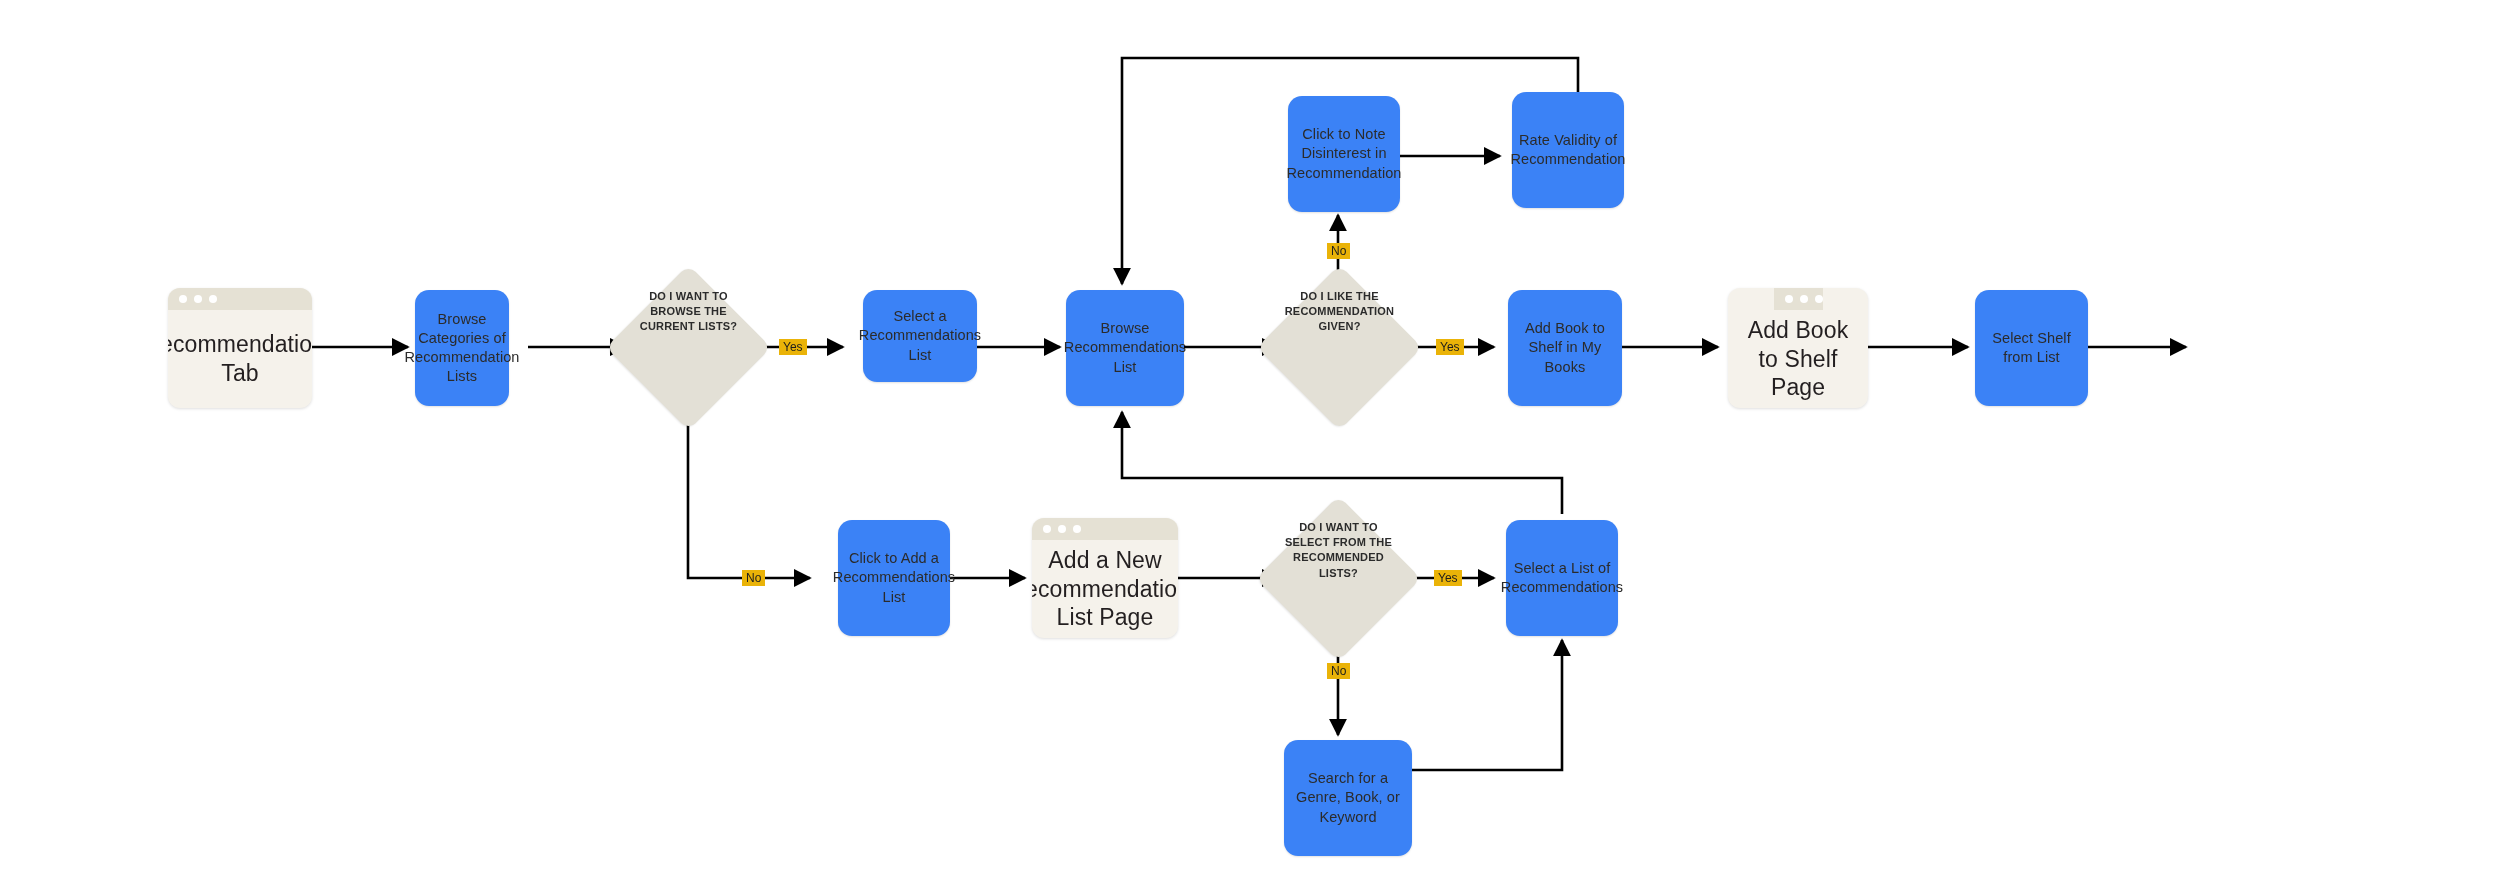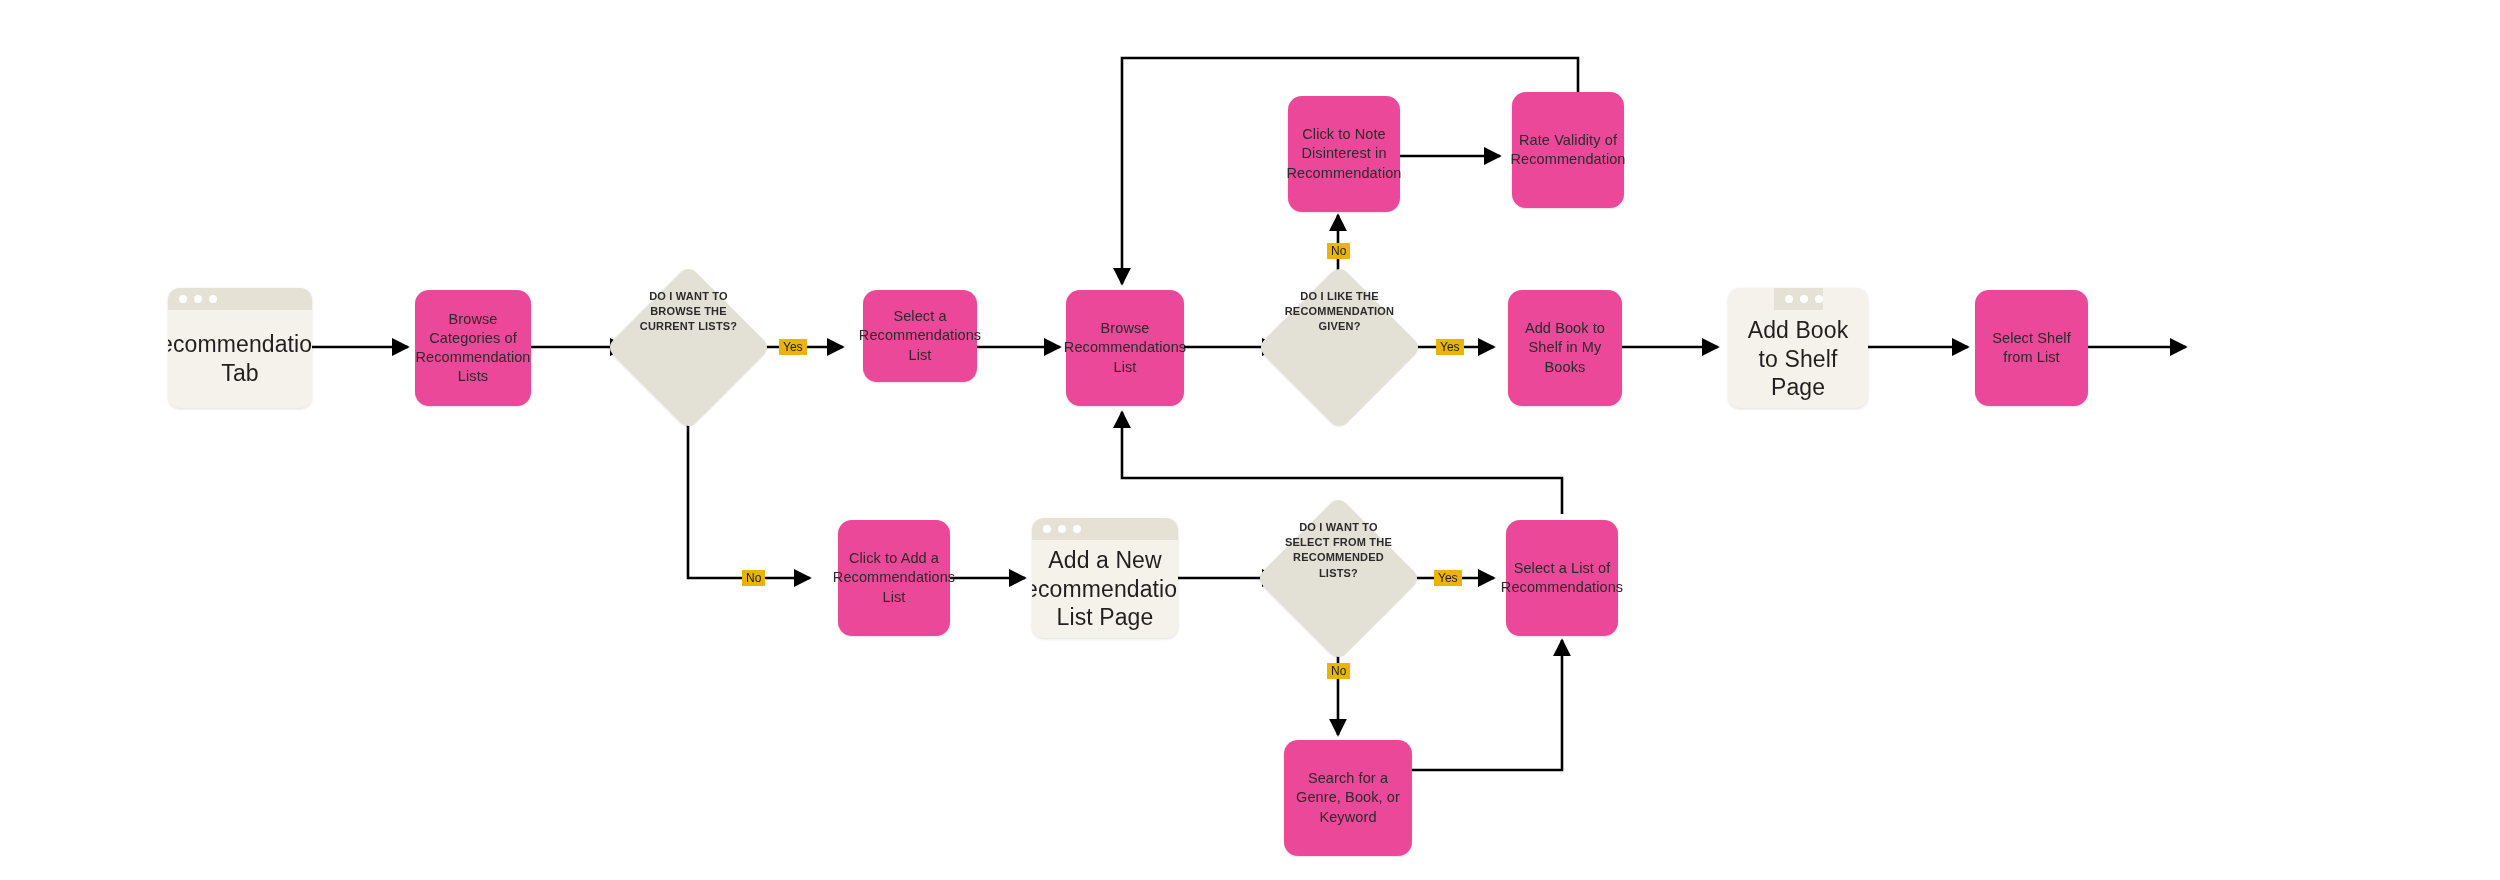--- a/index.html
+++ b/index.html
@@ -34,21 +34,21 @@
     position: absolute;
     box-sizing: border-box;
     display: flex;
     align-items: center;
     justify-content: center;
     text-align: center;
   }
 
   
   .proc {
-    background: #ec4899;
+    background: #3b82f6;
     border-radius: 14px;
     box-shadow: 0 1px 2px rgba(0,0,0,0.12);
     color: #2b2b2b;
   }
   .proc .label {
     padding: 0 10px;
     line-height: 1.32;
     font-size: 14.5px;
     font-weight: 500;
     letter-spacing: .1px;
@@ -191,21 +191,21 @@
     <div class="titlebar">
       <span class="dot"></span>
       <span class="dot"></span>
       <span class="dot"></span>
     </div>
     <div class="body">
       <div class="label">Recommendations Tab</div>
     </div>
   </div>
 
-  <div class="node proc" style="left:415px; top:290px; width:116px; height:116px;">
+  <div class="node proc" style="left:415px; top:290px; width:94px; height:116px;">
     <div class="label">Browse Categories of Recommendation Lists</div>
   </div>
 
   <div class="decision" style="left:630px; top:289px; width:117px; height:117px;">
     <div class="dia"></div>
     <div class="label">DO I WANT TO BROWSE THE CURRENT LISTS?</div>
   </div>
 
   <div class="node proc" style="left:848px; top:290px; width:114px; height:92px;margin-left:15px;">
     <div class="label">Select a Recommendations List</div>

